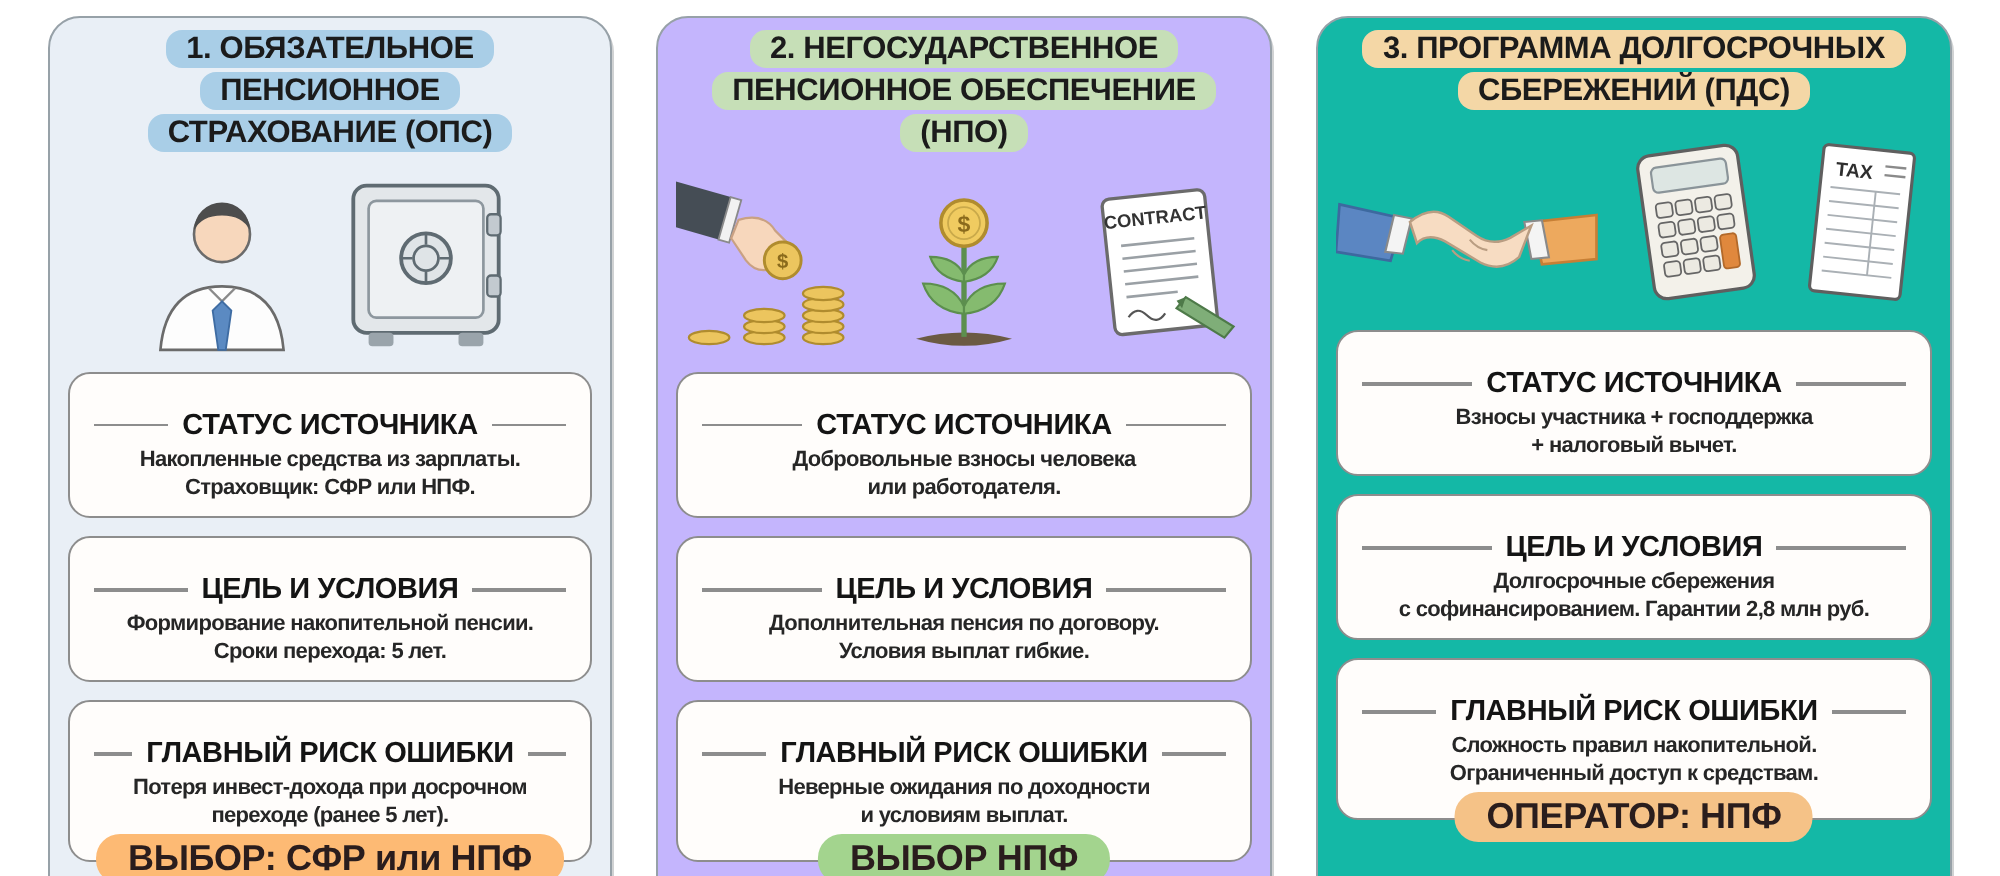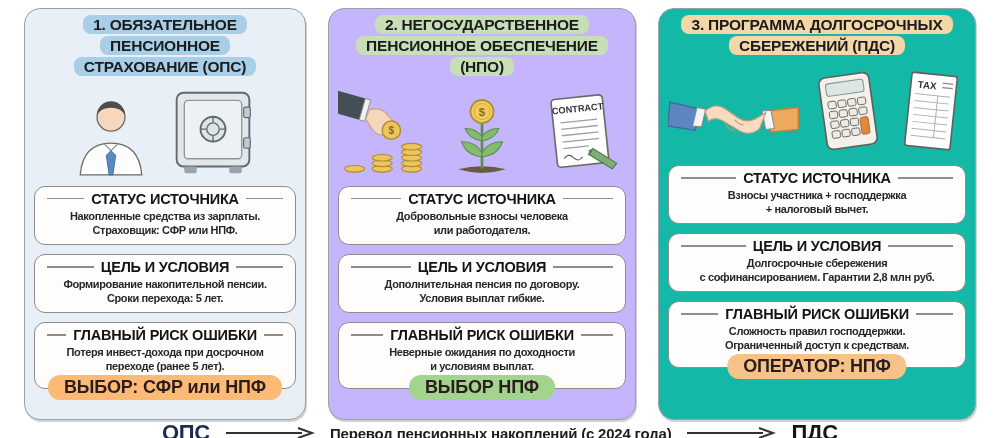--- a/index.html
+++ b/index.html
@@ -19,21 +19,21 @@
               letter-spacing:-.2px;font-weight:bold;color:#1b1b1b;}
   .card-title .hl{white-space:pre-line;padding:1px 10px;border-radius:8px;
                   box-decoration-break:clone;-webkit-box-decoration-break:clone;}
   .card-1 .hl{background:#a9cee7;}
   .card-2 .hl{background:#c6dfb7;}
   .card-3 .hl{background:#f4d7a6;}
 
   .illustration{height:90px;display:flex;align-items:center;justify-content:center;gap:12px;}
 
   .box{background:#fffdfb;border:1.3px solid #8d8d8d;border-radius:11px;
-       padding:4px 5px 7px;text-align:center;position:relative;}
+       padding:18px 5px 7px;text-align:center;position:relative;}
   .box-title{display:flex;align-items:center;font-weight:bold;font-size:14.5px;
              letter-spacing:-.2px;color:#141414;}
   .box-title::before,.box-title::after{content:"";flex:1;height:1.4px;background:#8d8d8d;margin:0 7px;}
   .box-title span{white-space:nowrap;}
   .box-body{font-size:11px;font-weight:bold;letter-spacing:-.35px;line-height:1.28;
             color:#262626;white-space:pre-line;margin-top:2px;}
   .box.risk{padding-bottom:15px;margin-bottom:10px;}
   .pill{position:absolute;left:50%;bottom:-12px;transform:translateX(-50%);
         white-space:nowrap;font-weight:bold;font-size:18px;letter-spacing:-.2px;
         padding:2px 16px;border-radius:12px;color:#2a1d1d;}
@@ -226,21 +226,21 @@
         <div class="box-title">
             <span>ЦЕЛЬ И УСЛОВИЯ</span>
           </div>
         <div class="box-body">Долгосрочные сбережения
 с софинансированием. Гарантии 2,8 млн руб.</div>
       </div>
       <div class="box risk">
         <div class="box-title">
             <span>ГЛАВНЫЙ РИСК ОШИБКИ</span>
           </div>
-        <div class="box-body">Сложность правил господдержки.
+        <div class="box-body">Сложность правил накопительной.
 Ограниченный доступ к средствам.</div>
         <div class="pill pill-3">ОПЕРАТОР: НПФ</div>
       </div>
     </section>
 
   </div>
 
   <div class="footer">
     <span class="flow-left">ОПС</span>
     <span class="arrow">

